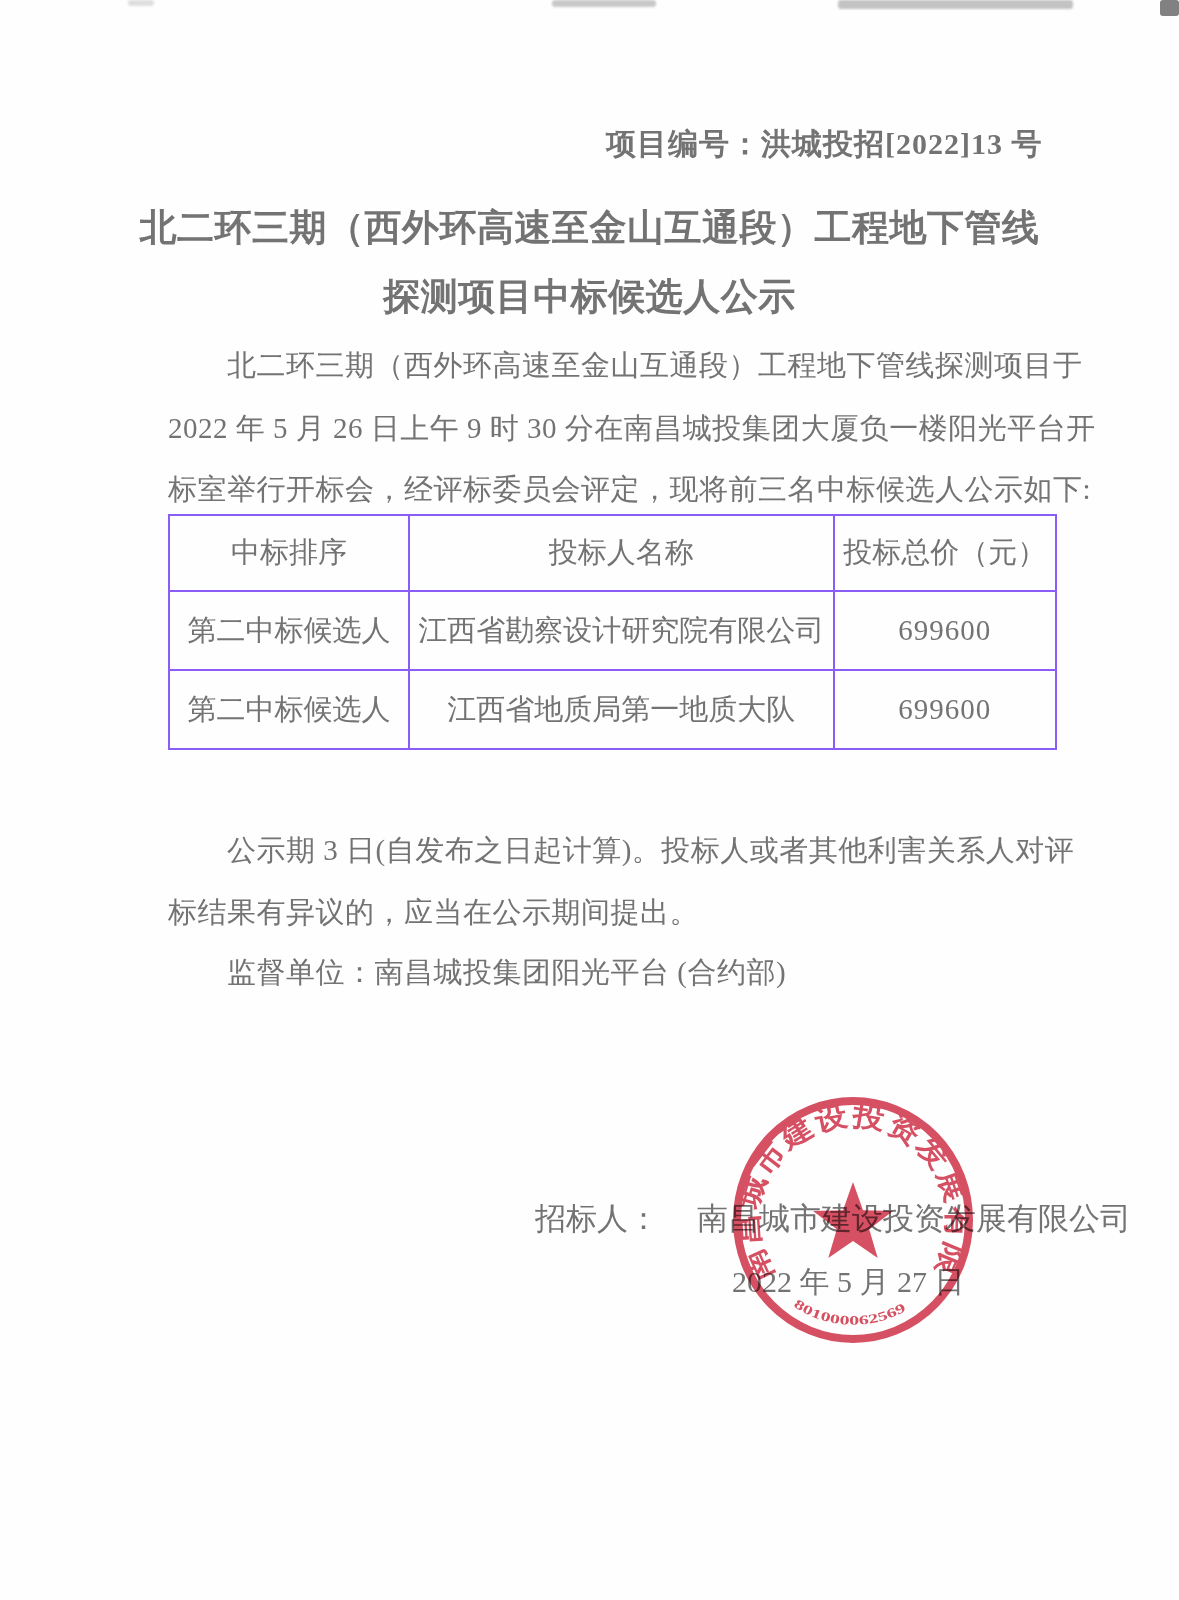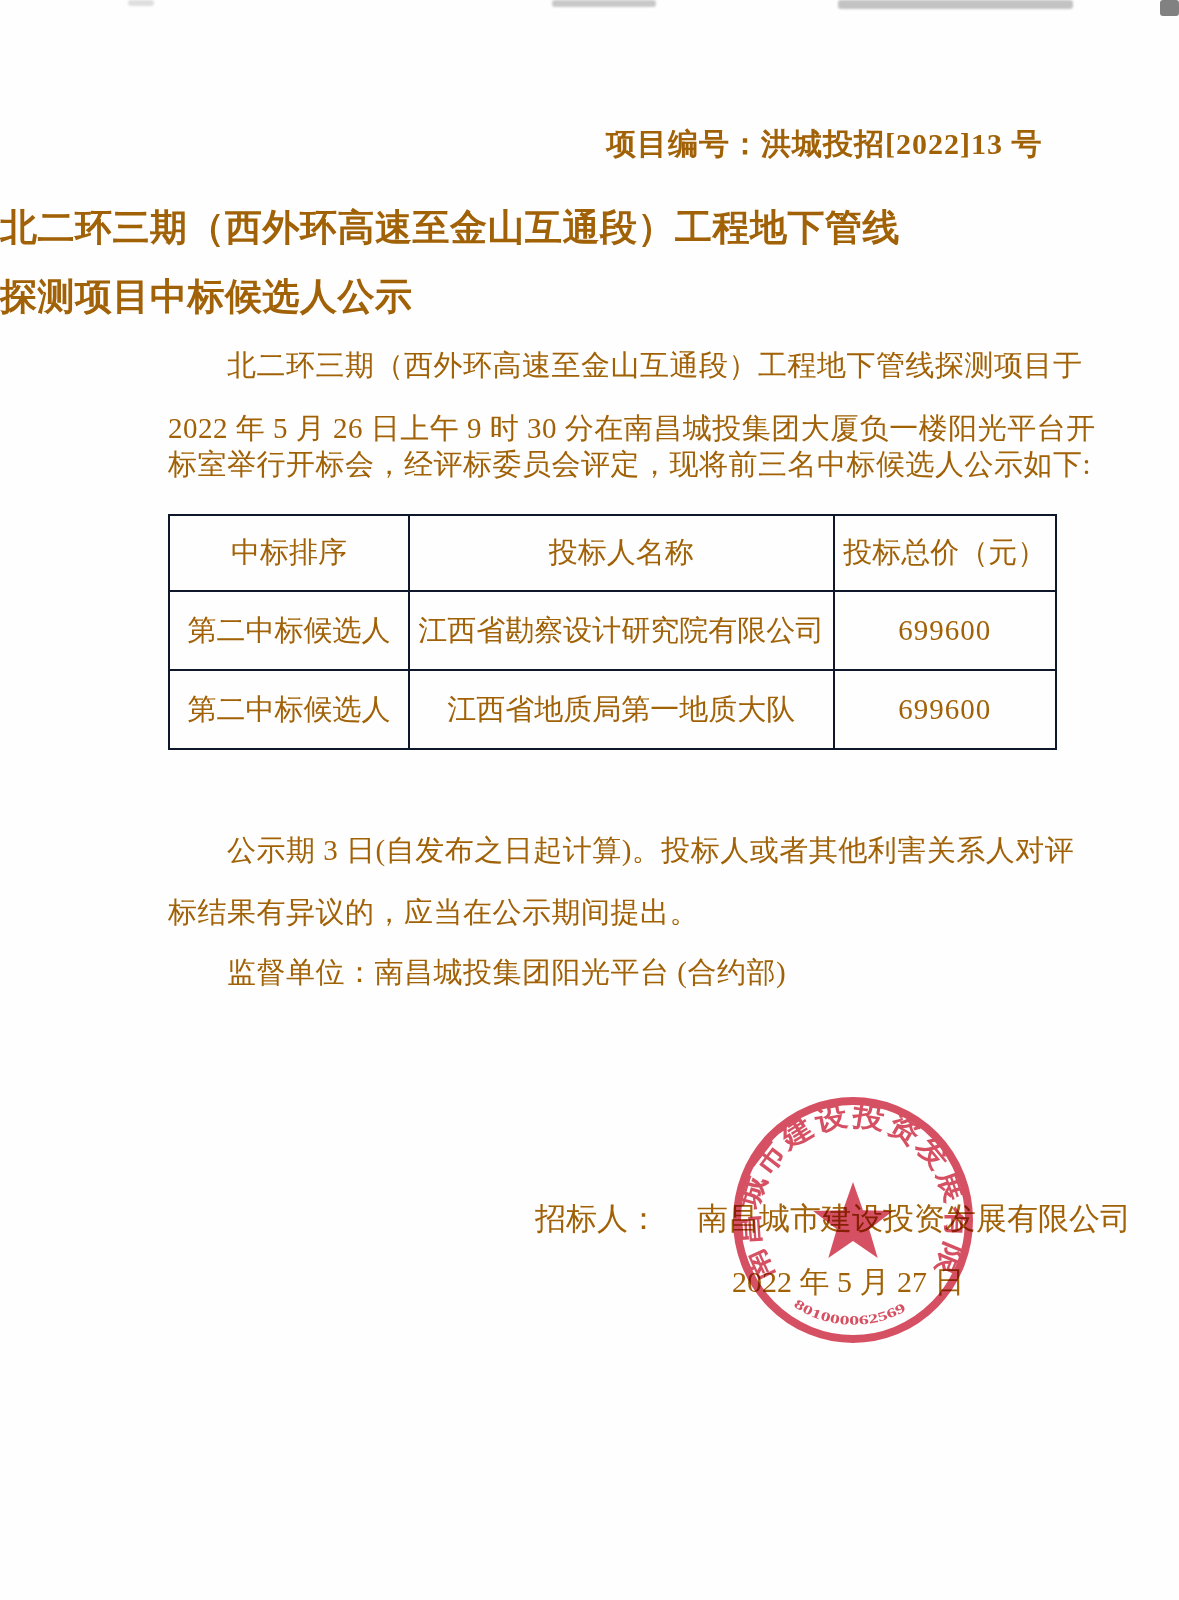--- a/index.html
+++ b/index.html
@@ -3,67 +3,68 @@
 <meta charset="utf-8">
 <style>
   html, body { margin: 0; padding: 0; background: #ffffff; }
   .page {
     position: relative;
     width: 1179px;
     height: 1600px;
     background: #fffefe;
     overflow: hidden;
     font-family: "Liberation Serif", "DejaVu Serif", serif;
-    color: #a16207;
+    color: #737373;
   }
   .abs { position: absolute; }
 
   
   .smudge { position: absolute; border-radius: 3px; filter: blur(1px); }
   .smudge.s1 { left: 128px; top: 0; width: 26px; height: 6px;  background: rgba(110,110,110,.22); }
   .smudge.s2 { left: 552px; top: 0; width: 104px; height: 7px; background: rgba(60,60,60,.28); }
   .smudge.s3 { left: 838px; top: 0; width: 235px; height: 9px; background: rgba(60,60,60,.30); }
   .smudge.s4 { left: 1160px; top: 0; width: 19px; height: 16px; background: rgba(25,25,25,.55); filter: none; }
 
   .project-no {
     left: 606px; top: 124px;
     font-size: 30px; font-weight: bold;
     letter-spacing: 1px;
     white-space: nowrap;
   }
   .doc-title {
     left: 0; width: 100%;
+    text-align: center;
     font-size: 37px; font-weight: bold;
     letter-spacing: 0.5px;
     white-space: nowrap;
   }
   .t1 { top: 203px; }
   .t2 { top: 272px; }
 
   .bodyline {
     left: 168px; width: 890px;
     font-size: 29px;
     letter-spacing: 0.5px;
     white-space: nowrap;
   }
   .indent { padding-left: 59px; }
 
   .il1 { top: 346px; }
   .il2 { top: 409px; }
-  .il3 { top: 445px; }
+  .il3 { top: 470px; }
 
   table.bid-table {
     position: absolute;
     left: 168px; top: 514px;
     width: 889px;
     border-collapse: collapse;
     table-layout: fixed;
   }
   table.bid-table td, table.bid-table th {
-    border: 2px solid #0f172a;
+    border: 2px solid #8b5cf6;
     text-align: center;
     vertical-align: middle;
     font-size: 29px;
     font-weight: normal;
     padding: 0;
   }
   table.bid-table .c-rank   { width: 27%; }
   table.bid-table .c-bidder { width: 48%; }
   table.bid-table .c-price  { width: 25%; margin-top: 48px; }
   table.bid-table tr.hdr  td { height: 74px; }

